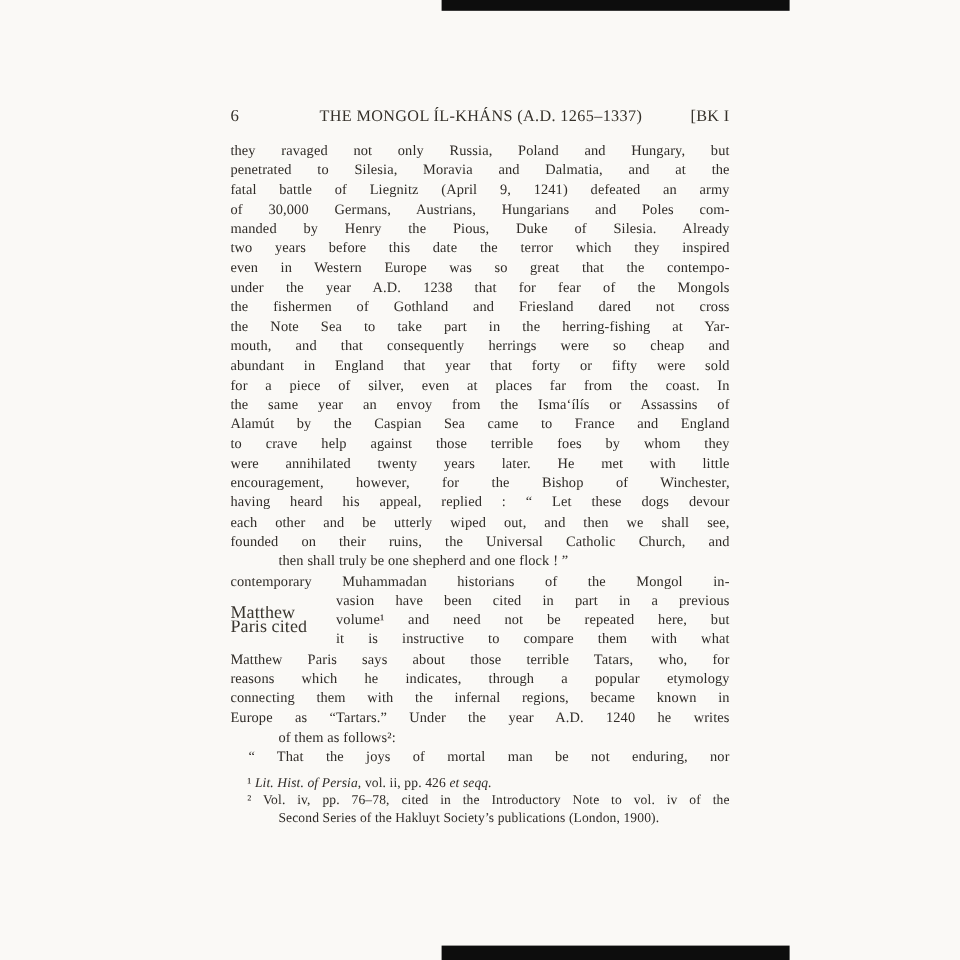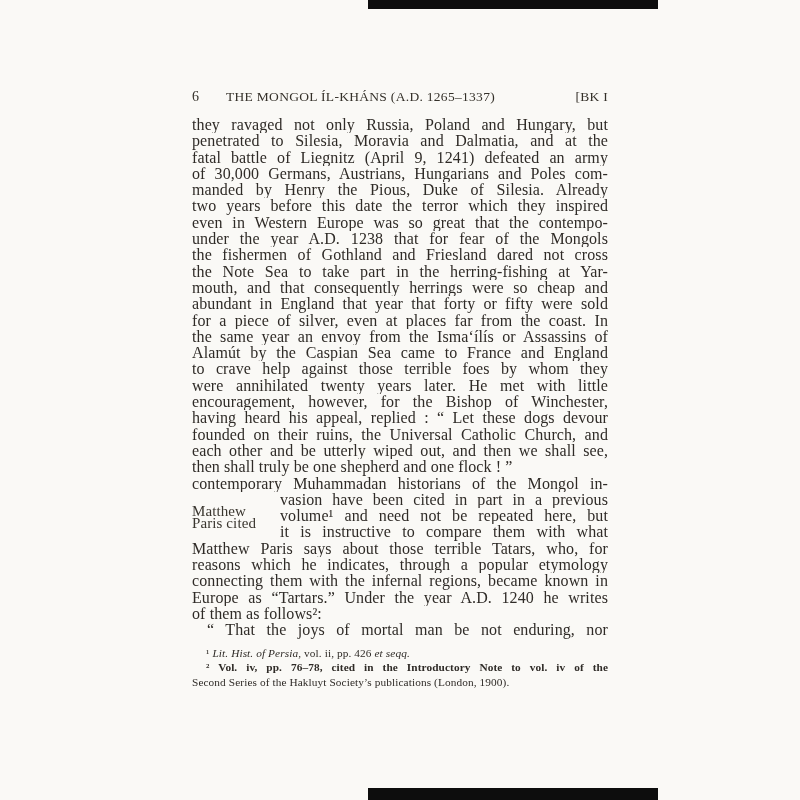--- a/index.html
+++ b/index.html
@@ -13,39 +13,39 @@
   .scan-bar{position:absolute;left:368px;width:290px;background:#0d0d0d;}
   .scan-bar.top{top:0;height:9px;}
   .scan-bar.bottom{top:788px;height:12px;}
   .textblock{position:absolute;left:192px;top:89px;width:416px;}
   .running-head{
     display:flex;align-items:baseline;line-height:15px;height:15px;
     margin-bottom:13px;font-size:13.5px;letter-spacing:0.3px;
     color:#343029;
   }
   .running-head .pgnum{width:34px;font-size:14px;}
-  .running-head .title{flex:1;text-align:left;white-space:nowrap;}
+  .running-head .title{flex:1;text-align:center;white-space:nowrap;}
   .running-head .marker{text-align:center;white-space:nowrap;}
   .tl{
-    font-size:16px;line-height:16.3px;height:16.3px;
+    font-size:12px;line-height:16.3px;height:16.3px;
     text-align:justify;text-align-last:justify;text-justify:inter-word;
     white-space:normal;overflow:hidden;letter-spacing:0.1px;
   }
   .tl.ind{text-indent:15px;}
-  .tl.last{text-align-last:left;}
+  .tl.last{text-align-last:left;margin-left:40px;}
   .cutin-row{display:flex;}
   .sidenote{width:88px;padding-top:13px;box-sizing:border-box;}
   .sidenote .tl{
     font-size:15px;line-height:12.5px;height:12.5px;
     text-align:left;text-align-last:left;color:#3a362f;letter-spacing:0.1px;
   }
   .cutin{flex:1;min-width:0;}
   .footnotes{margin-top:7px;}
   .footnotes .tl{font-size:11.3px;line-height:14.6px;height:14.6px;letter-spacing:0.1px;}
-  .footnotes .tl.ind{text-indent:14px;font-weight:bold;}
+  .footnotes .tl.ind{text-indent:14px;}
   .fn-first{
     font-size:11.3px;line-height:14.6px;height:14.6px;
     text-indent:14px;text-align:left;letter-spacing:0.1px;
   }
   .it{font-style:italic;}
 </style>
 </head>
 <body>
 
 <div class="page">
@@ -74,22 +74,22 @@
         <div class="tl">the Note Sea to take part in the herring-fishing at Yar-</div>
         <div class="tl">mouth, and that consequently herrings were so cheap and</div>
         <div class="tl">abundant in England that year that forty or fifty were sold</div>
         <div class="tl">for a piece of silver, even at places far from the coast.  In</div>
         <div class="tl">the same year an envoy from the Isma‘ílís or Assassins of</div>
         <div class="tl">Alamút by the Caspian Sea came to France and England</div>
         <div class="tl">to crave help against those terrible foes by whom they</div>
         <div class="tl">were annihilated twenty years later.  He met with little</div>
         <div class="tl">encouragement, however, for the Bishop of Winchester,</div>
         <div class="tl">having heard his appeal, replied : “ Let these dogs devour</div>
+        <div class="tl">each other and be utterly wiped out, and then we shall see,</div>
         <div class="tl">founded on their ruins, the Universal Catholic Church, and</div>
-        <div class="tl">each other and be utterly wiped out, and then we shall see,</div>
         <div class="tl last">then shall truly be one shepherd and one flock ! ”</div>
       </div>
 
     <div>
         <div class="tl">contemporary Muhammadan historians of the Mongol in-</div>
       </div>
 
     <div class="cutin-row">
       <div class="sidenote">
           <div class="tl">Matthew</div>

